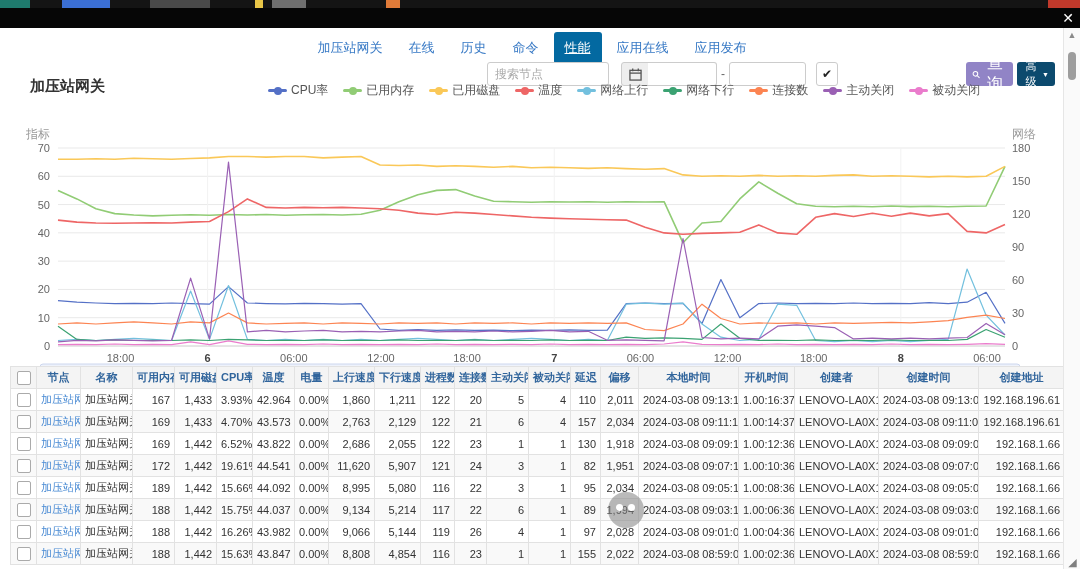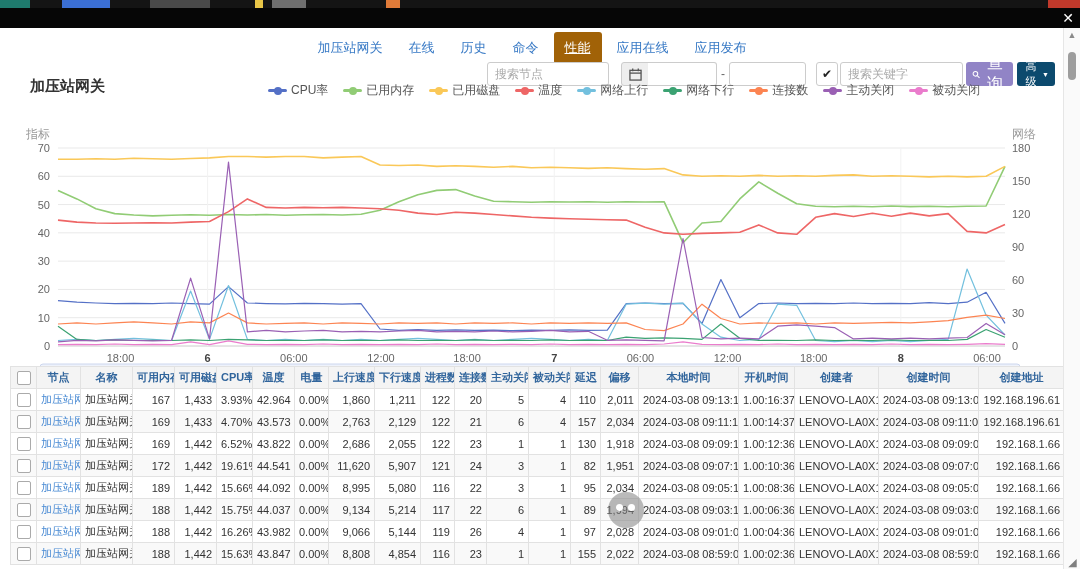--- a/index.html
+++ b/index.html
@@ -11,21 +11,21 @@
   
   .urlbar{position:absolute;top:8px;left:0;width:1080px;height:20px;background:#060606;
           display:flex;align-items:center;justify-content:center;}
   .url{color:#fdfdfd;font-size:11px;letter-spacing:.2px;}
   .closebtn{position:absolute;right:6px;top:1px;color:#fff;font-size:14px;line-height:18px;cursor:pointer;}
   
   .page{position:absolute;top:28px;left:0;width:1064px;height:486px;background:#fff;}
   
   .tabs{position:absolute;top:4px;left:0;width:1064px;display:flex;justify-content:center;align-items:center;gap:4px;}
   .tab{font-size:13px;color:#3779c5;padding:7px 11px;cursor:pointer;border-radius:3px;}
-  .tab.active{background:#a16207;color:#fff;text-decoration:underline;}
+  .tab.active{background:#0369a1;color:#fff;text-decoration:underline;}
   
   .searchrow{position:absolute;top:32px;left:0;width:1064px;height:32px;}
   .in{position:absolute;top:2px;height:24px;border:1px solid #ccc;border-radius:3px;font-size:12px;
       padding:0 7px;color:#333;box-sizing:border-box;outline:none;}
   .in::placeholder{color:#aaa;}
   .node-in{left:487px;width:122px;}
   .calbtn{position:absolute;top:2px;left:621px;width:28px;height:24px;background:#eee;border:1px solid #ccc;
           border-radius:3px 0 0 3px;display:flex;align-items:center;justify-content:center;cursor:pointer;box-sizing:border-box;}
   .date1-in{left:648px;width:69px;border-left:none;border-radius:0 3px 3px 0;}
   .dash{position:absolute;top:7px;left:721px;font-size:12px;color:#666;}
@@ -109,21 +109,20 @@
           <line x1="4" y1="0.5" x2="4" y2="3.5" stroke="#555" stroke-width="1.4"></line>
           <line x1="10" y1="0.5" x2="10" y2="3.5" stroke="#555" stroke-width="1.4"></line>
         </svg>
       </button>
       <input class="in date1-in" value="" style="">
       <span class="dash">-</span>
       <input class="in date2-in" value="" style="">
       <button class="checkbtn">
         <span>✔</span>
       </button>
-      <input class="in kw-in" placeholder="搜索关键字" style="">
       <button class="querybtn">
         <svg width="11" height="11" viewBox="0 0 12 12">
           <circle cx="5" cy="5" r="3.4" fill="none" stroke="#fff" stroke-width="1.5"></circle>
           <line x1="7.6" y1="7.6" x2="11" y2="11" stroke="#fff" stroke-width="1.5"></line>
         </svg>
         <span>查询</span>
       </button>
       <button class="advbtn">
         <span>高级</span>
         <span class="caret">▼</span>

